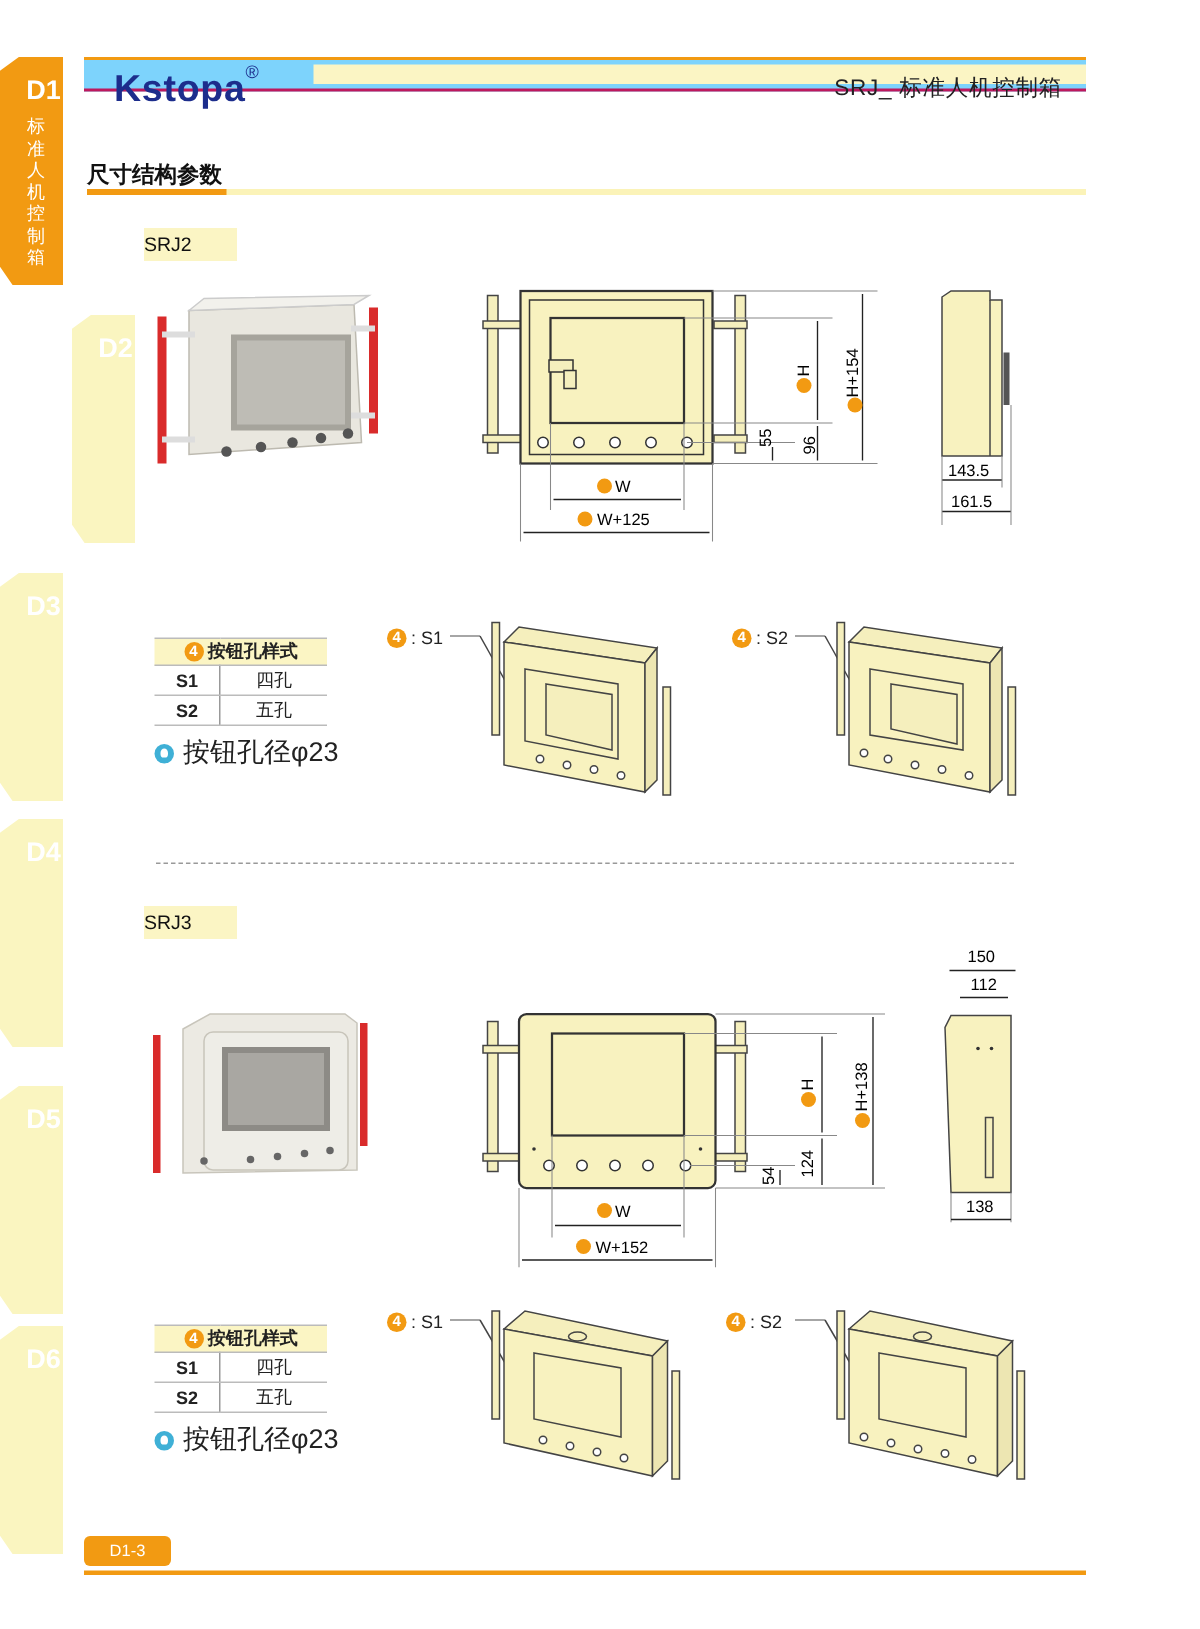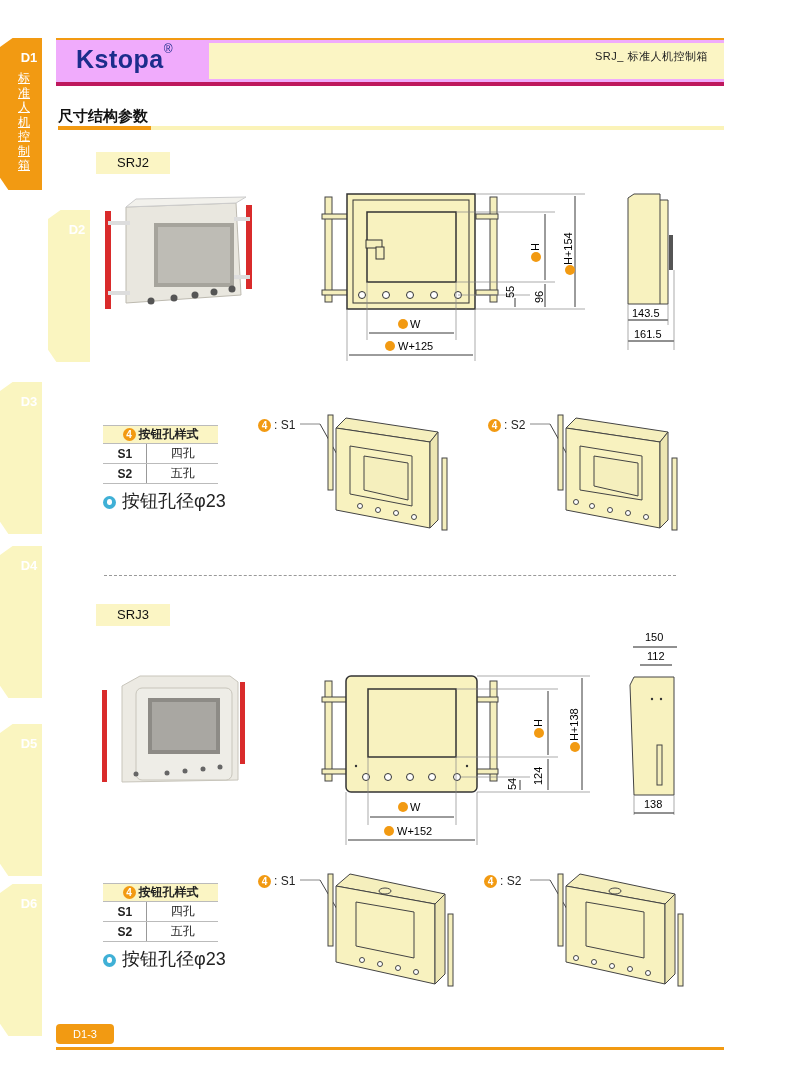--- a/index.html
+++ b/index.html
@@ -4,37 +4,37 @@
 <style>
   * { box-sizing: border-box; margin: 0; padding: 0; }
   body { width: 800px; height: 1086px; background: #ffffff; position: relative; overflow: hidden;
          font-family: "Liberation Sans", "DejaVu Sans", sans-serif; color: #222; }
   .abs { position: absolute; }
 
   
   .side-tab { position: absolute; left: 0; width: 42px; background: #faf5c0;
               clip-path: polygon(30% 0, 100% 0, 100% 100%, 20% 100%, 0 92%, 0 6%); }
   .side-tab.active { background: #f29a12; }
-  .side-tab .tab-code { display: block; text-align: center; color: #fff; font-weight: bold; font-size: 13px; margin-top: 12px; padding-left: 16px; }
-  .side-tab .tab-text { display: block; width: 14px; margin: 6px auto 0; color: #fff; font-size: 12px; line-height: 14.5px; text-align: center; padding-left: 4px; text-decoration: underline; }
+  .side-tab .tab-code { display: block; text-align: center; color: #fff; font-weight: bold; font-size: 18px; margin-top: 12px; padding-left: 16px; }
+  .side-tab .tab-text { display: block; width: 14px; margin: 6px auto 0; color: #fff; font-size: 12px; line-height: 14.5px; text-align: center; padding-left: 4px; }
 
   
-  .header-bar { left: 56px; top: 38px; width: 668px; height: 48px;
-                border-top: 2px solid #f29a12; border-bottom: 4px solid #be185d; background: #f0abfc; }
+  .header-bar { left: 56px; top: 38px; width: 668px; height: 23px;
+                border-top: 2px solid #f29a12; border-bottom: 2px solid #be185d; background: #7dd3fc; }
   .header-fill { position: absolute; left: 153px; top: 3px; right: 0; bottom: 3px; background: #fbf5c4; }
   .logo { position: absolute; left: 20px; top: 5px; font-size: 25px; font-weight: bold; color: #1c2d8c; letter-spacing: 0.5px; }
   .logo sup { font-size: 12px; color: #1c2d8c; font-weight: normal; position: relative; top: -6px; }
-  .header-title { position: absolute; right: 16px; top: 9px; font-size: 11px; color: #222; letter-spacing: 0.5px; }
+  .header-title { position: absolute; right: 16px; top: 9px; font-size: 15px; color: #222; letter-spacing: 0.5px; }
 
   
   .section-title { left: 58px; top: 107px; font-size: 15px; font-weight: bold; color: #111; }
   .section-line { left: 58px; top: 126px; width: 666px; height: 4px; background: #fbf3b8; }
   .section-line-acc { left: 58px; top: 126px; width: 93px; height: 4px; background: #f29a12; }
 
-  .model-tag { width: 74px; height: 22px; background: #fbf5c4; text-align: center; font-size: 13px; line-height: 22px; color: #111; }
+  .model-tag { width: 62px; height: 22px; background: #fbf5c4; font-size: 13px; line-height: 22px; color: #111; }
 
   
   .style-table { width: 115px; border-collapse: collapse; font-size: 12px; }
   .style-table th { background: #fbf5c4; border-top: 1px solid #bbb; border-bottom: 1px solid #bbb; height: 15px; font-weight: bold; font-size: 12px; }
   .style-table td { height: 20px; border-bottom: 1px solid #bbb; text-align: center; }
   .style-table td.c1 { border-right: 1px solid #999; font-weight: bold; }
   .badge { display: inline-block; width: 13px; height: 13px; border-radius: 50%; background: #f29a12; color: #fff; font-size: 10px; line-height: 13px; text-align: center; font-weight: bold; vertical-align: middle; margin-right: 3px; }
   .note { font-size: 18px; color: #222; }
   .bulb { display: inline-block; width: 13px; height: 13px; border-radius: 50% 50% 50% 50%; background: #3fb0d6; vertical-align: middle; margin-right: 6px; position: relative; }
   .bulb::after { content: ""; position: absolute; left: 4px; top: 3px; width: 5px; height: 6px; background: #fff; border-radius: 50% 50% 40% 40%; }

